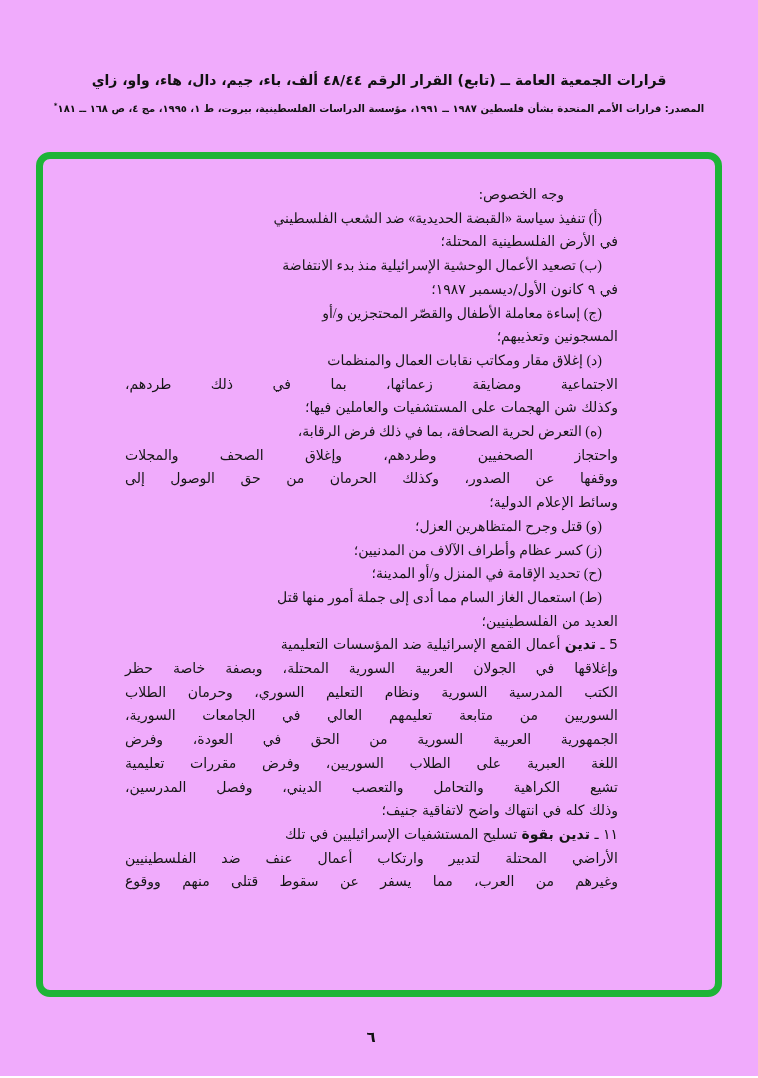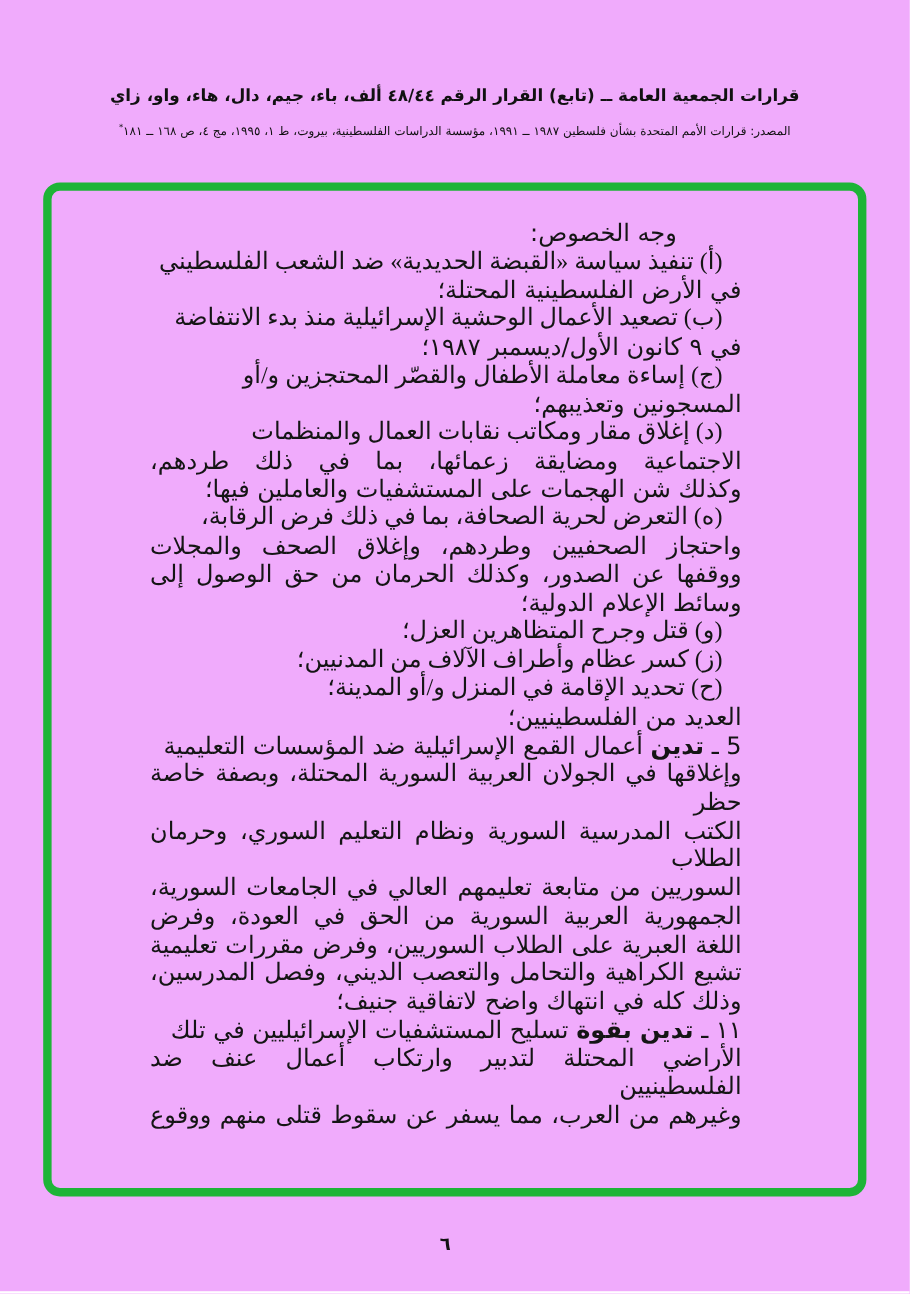--- a/index.html
+++ b/index.html
@@ -18,40 +18,40 @@
   
   .hdr-title {
     position: absolute; top: 72px; left: 0; right: 0;
     direction: rtl; text-align: center;
     font-weight: bold; font-size: 14px; letter-spacing: 0.2px;
     color: #111;
   }
   .hdr-source {
     position: absolute; top: 102px; left: 0; right: 0;
     direction: rtl; text-align: center;
-    font-weight: normal; font-size: 10px;
+    font-weight: bold; font-size: 10px;
     color: #111;
   }
   .hdr-source sup { font-size: 7px; }
   
   .frame {
     position: absolute;
     left: 36px; top: 152px;
     width: 686px; height: 845px;
     box-sizing: border-box;
     border: 7px solid #1eb437;
     border-radius: 14px;
     background: transparent;
   }
   
   .textcol {
     position: absolute;
     right: 140px; top: 183px; width: 493px;
     direction: rtl;
-    font-size: 20px; line-height: 23.7px;
+    font-size: 14px; line-height: 23.7px;
     color: #151515;
   }
   .ln { text-align: right; }
   .ln.hd   { padding-right: 54px; }   
   .ln.ind  { padding-right: 16px; font-family: Liberation Serif, serif; }   
   .ln.fill { text-align: justify; text-align-last: justify; } 
   .ln b { font-weight: bold; text-align: center; }
   
   .pageno {
     position: absolute; top: 1028px; left: 0; right: 16px;
@@ -82,20 +82,21 @@
     <div class="ln ind">(د) إغلاق مقار ومكاتب نقابات العمال والمنظمات</div>
     <div class="ln fill">الاجتماعية ومضايقة زعمائها، بما في ذلك طردهم،</div>
     <div class="ln">وكذلك شن الهجمات على المستشفيات والعاملين فيها؛</div>
     <div class="ln ind">(ه) التعرض لحرية الصحافة، بما في ذلك فرض الرقابة،</div>
     <div class="ln fill">واحتجاز الصحفيين وطردهم، وإغلاق الصحف والمجلات</div>
     <div class="ln fill">ووقفها عن الصدور، وكذلك الحرمان من حق الوصول إلى</div>
     <div class="ln">وسائط الإعلام الدولية؛</div>
     <div class="ln ind">(و) قتل وجرح المتظاهرين العزل؛</div>
     <div class="ln ind">(ز) كسر عظام وأطراف الآلاف من المدنيين؛</div>
     <div class="ln ind">(ح) تحديد الإقامة في المنزل و/أو المدينة؛</div>
+    <div class="ln ind">(ط) استعمال الغاز السام مما أدى إلى جملة أمور منها قتل</div>
     <div class="ln">العديد من الفلسطينيين؛</div>
     <div class="ln"><span>5 ـ </span><b>تدين</b><span> أعمال القمع الإسرائيلية ضد المؤسسات التعليمية</span></div>
     <div class="ln fill">وإغلاقها في الجولان العربية السورية المحتلة، وبصفة خاصة حظر</div>
     <div class="ln fill">الكتب المدرسية السورية ونظام التعليم السوري، وحرمان الطلاب</div>
     <div class="ln fill">السوريين من متابعة تعليمهم العالي في الجامعات السورية،</div>
     <div class="ln fill">الجمهورية العربية السورية من الحق في العودة، وفرض</div>
     <div class="ln fill">اللغة العبرية على الطلاب السوريين، وفرض مقررات تعليمية</div>
     <div class="ln fill">تشيع الكراهية والتحامل والتعصب الديني، وفصل المدرسين،</div>
     <div class="ln">وذلك كله في انتهاك واضح لاتفاقية جنيف؛</div>
     <div class="ln"><span>١١ ـ </span><b>تدين بقوة</b><span> تسليح المستشفيات الإسرائيليين في تلك</span></div>

